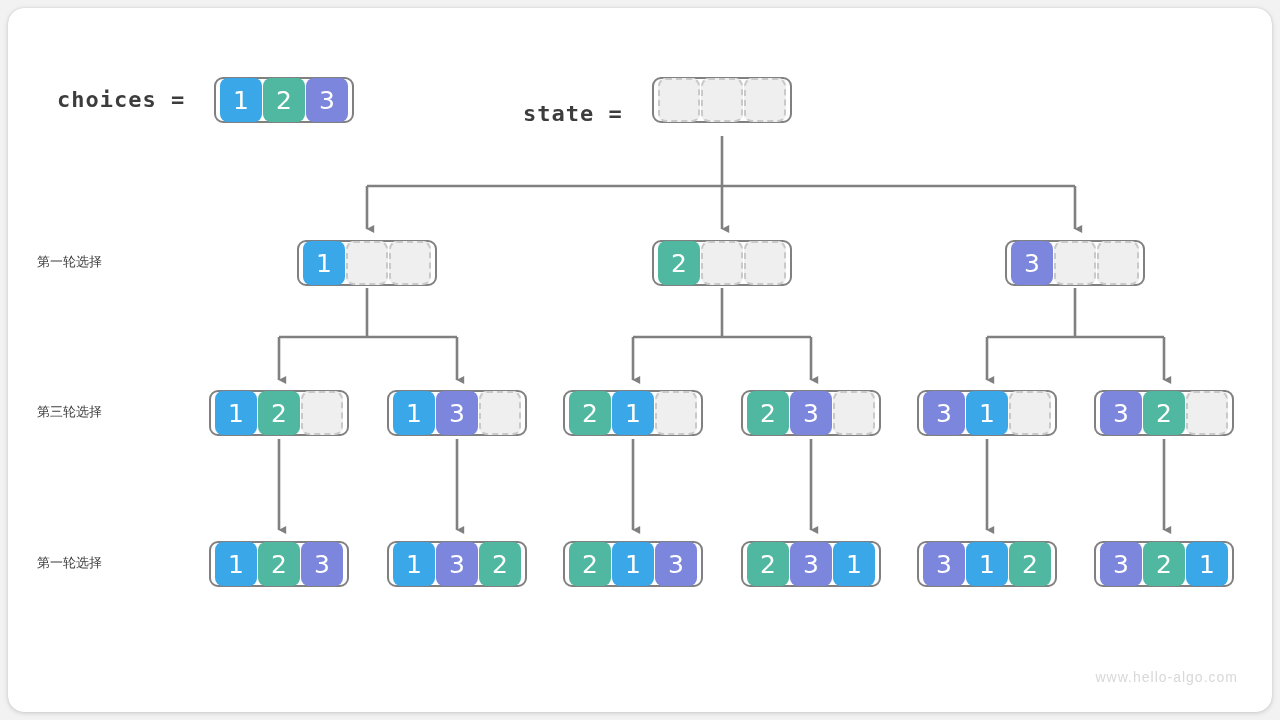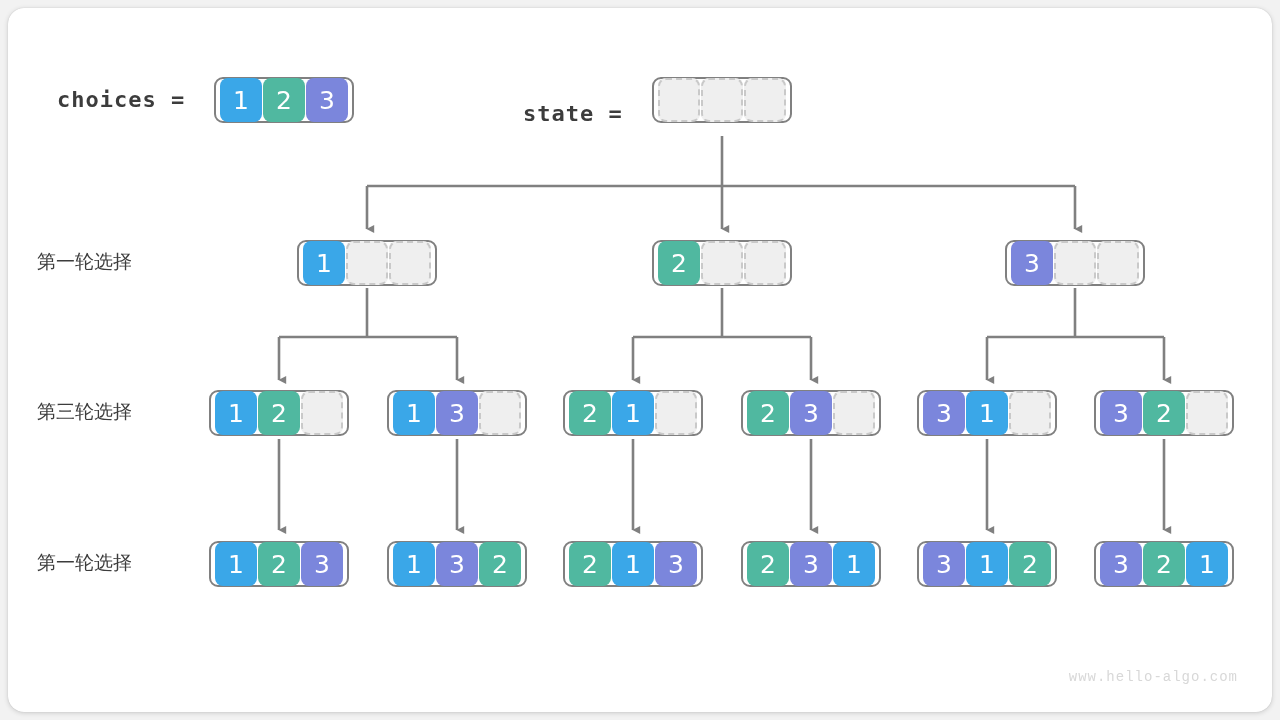--- a/index.html
+++ b/index.html
@@ -36,21 +36,21 @@
     font-family: "DejaVu Sans Mono", "Liberation Mono", monospace;
     font-weight: bold;
     font-size: 22px;
     color: #3c3c3c;
     letter-spacing: 1px;
     white-space: nowrap;
   }
   .row-label {
     position: absolute;
     font-family: Liberation Sans, sans-serif;
-    font-size: 19px;
+    font-size: 13px;
     color: #3c3c3c;
     white-space: nowrap;
   }
   .arr {
     position: absolute;
     display: flex;
     align-items: center;
     box-sizing: border-box;
     border: 2.5px solid #808080;
     border-radius: 9px;
@@ -75,21 +75,21 @@
   .cell.v3 { background: #7b86dc; }
   .cell.empty {
     background: #efefef;
     border: 2px dashed #c9c9c9;
     color: transparent;
   }
   #watermark {
     position: absolute;
     right: 42px;
     top: 669px;
-    font-family: Liberation Mono, monospace;
+    font-family: Liberation Sans, sans-serif;
     font-size: 14px;
     color: #d8d8d8;
     letter-spacing: 1px;
     white-space: nowrap;
   }
 </style>
 </head>
 <body>
 
 <div id="stage">

